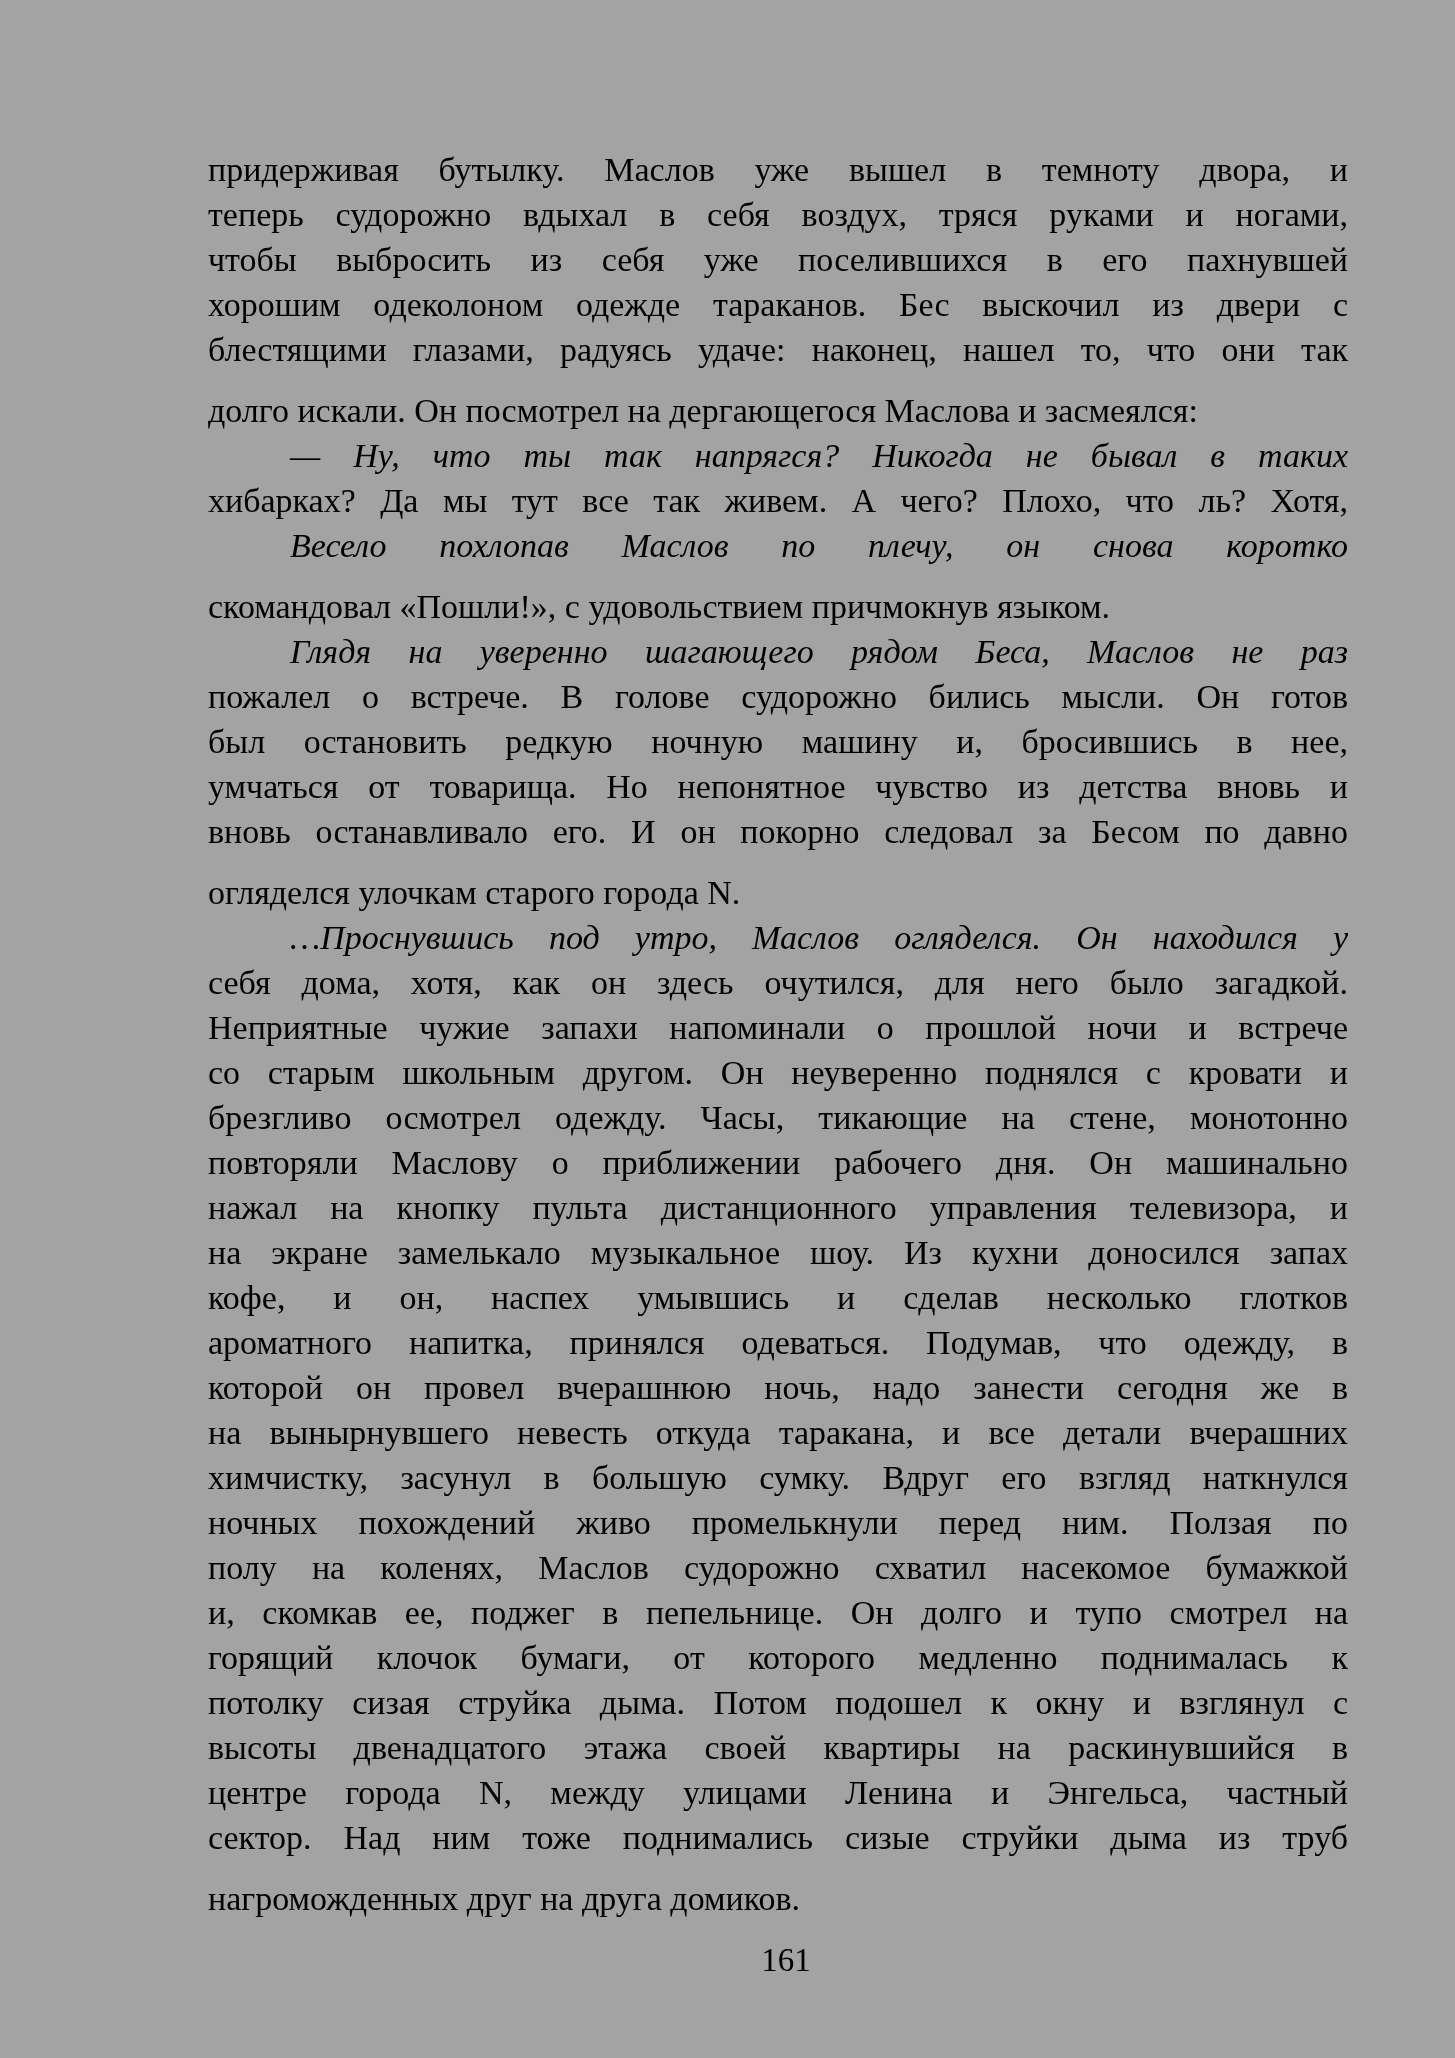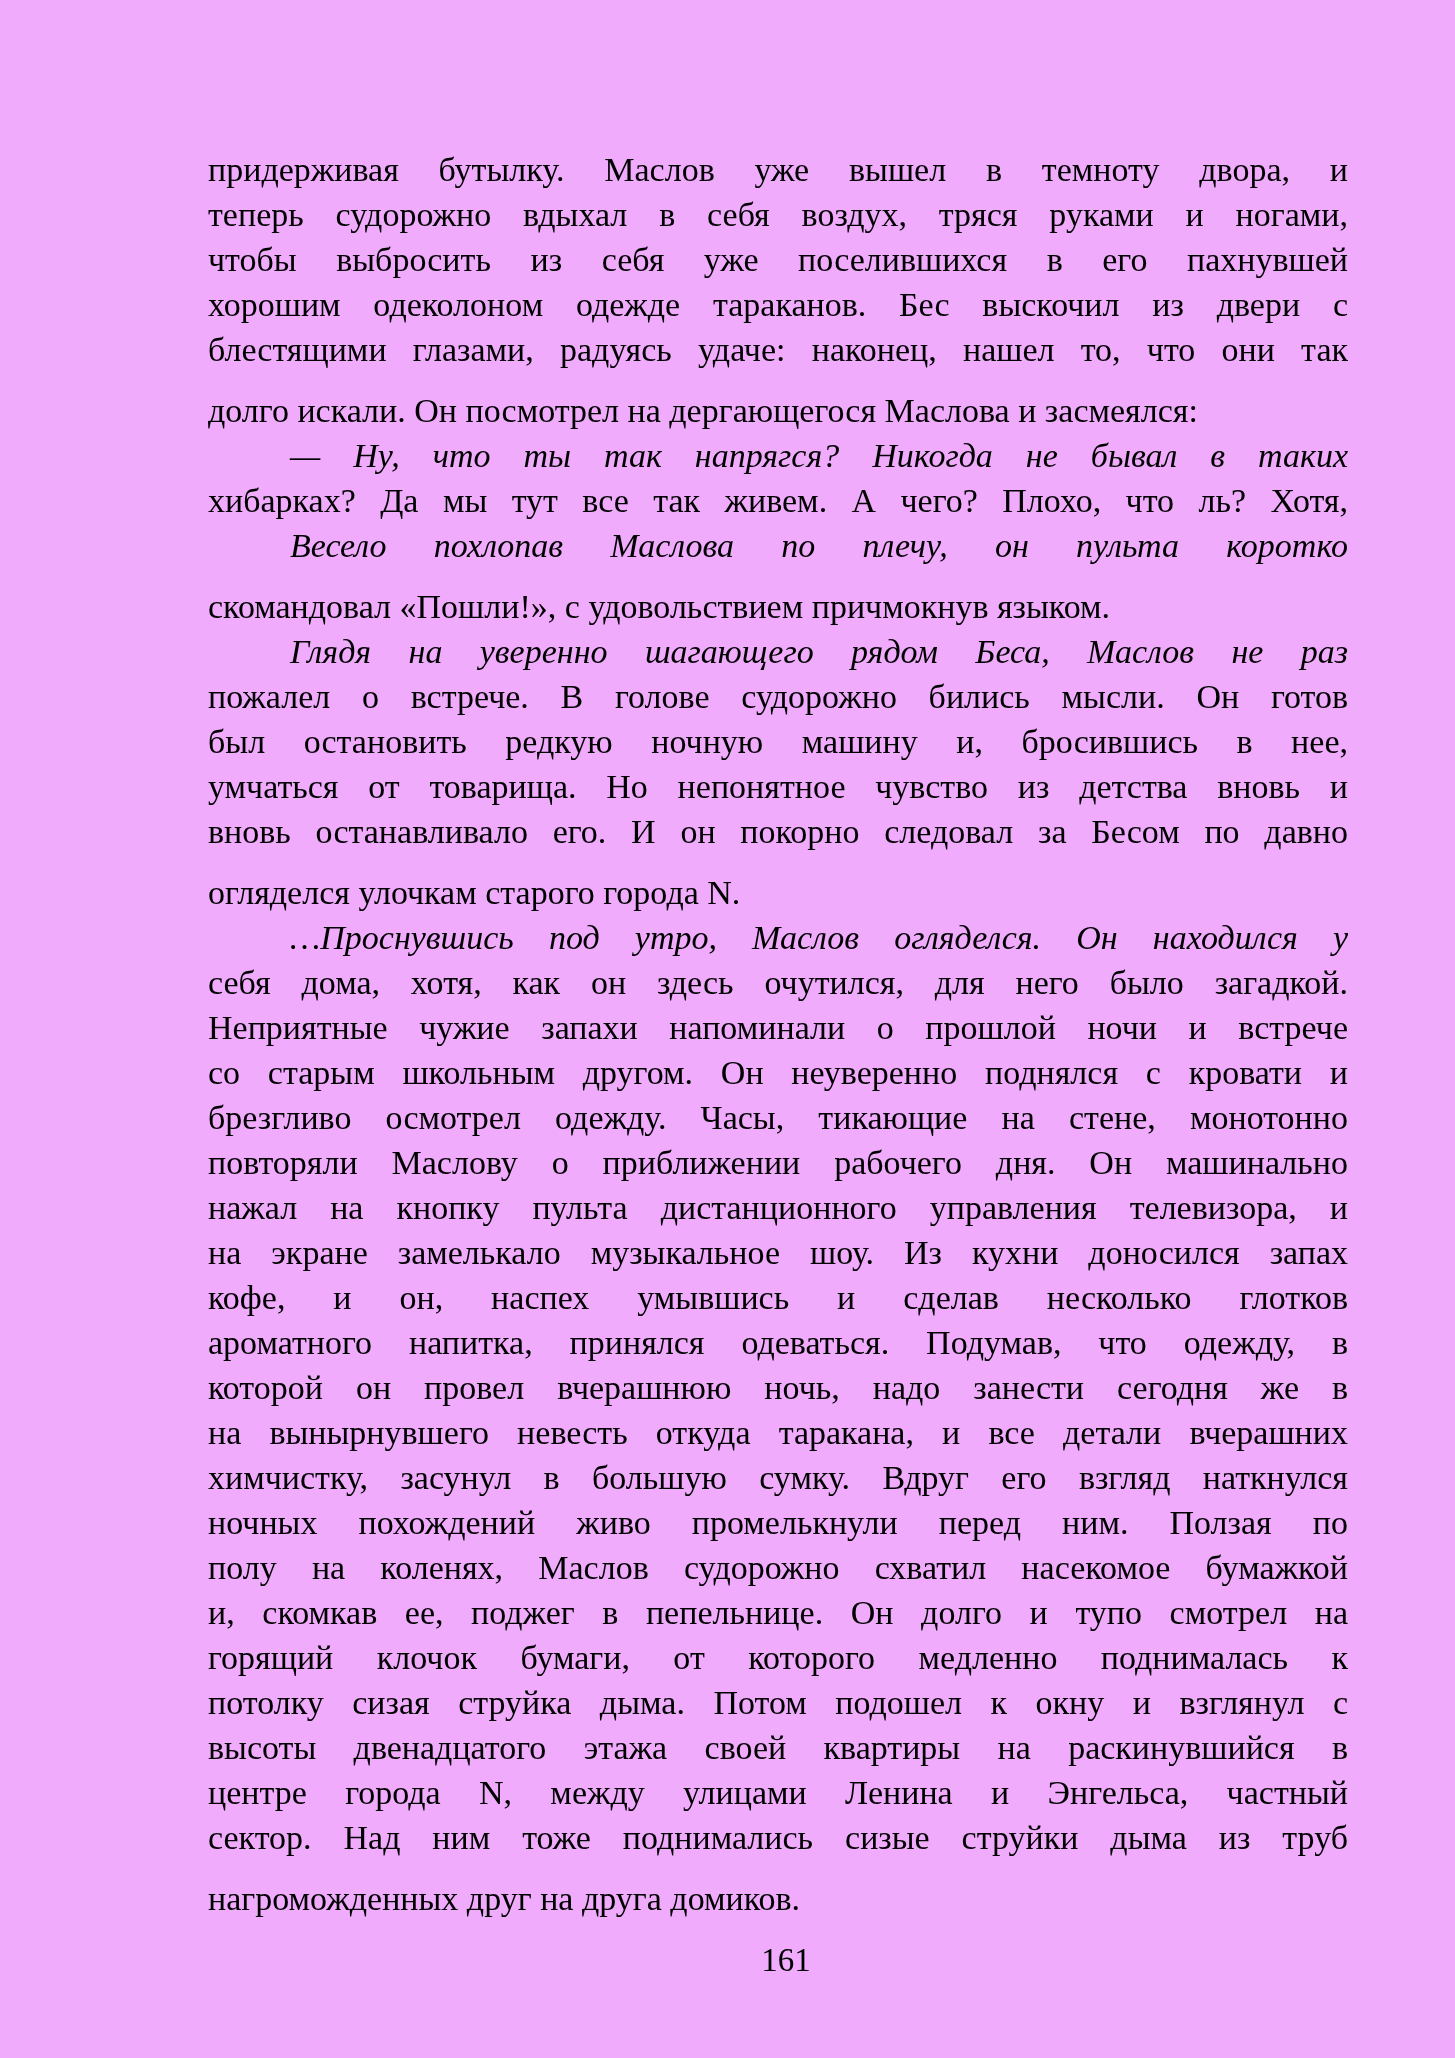--- a/index.html
+++ b/index.html
@@ -4,21 +4,21 @@
 <style>
   html, body {
     margin: 0;
     padding: 0;
     background: #ffffff;
   }
   .page {
     position: relative;
     width: 1455px;
     height: 2058px;
-    background: #f0abfc;
+    background: #a3a3a3;
     color: #000000;
     font-family: "Liberation Serif", "DejaVu Serif", serif;
     overflow: hidden;
   }
   .text-block {
     position: absolute;
     left: 208px;
     top: 147px;
     width: 1140px;
     font-size: 34px;
@@ -54,21 +54,21 @@
 <div class="page">
   <div class="text-block">
       <div class="line">придерживая бутылку. Маслов уже вышел в темноту двора, и</div>
       <div class="line">теперь судорожно вдыхал в себя воздух, тряся руками и ногами,</div>
       <div class="line">чтобы выбросить из себя уже поселившихся в его пахнувшей</div>
       <div class="line">хорошим одеколоном одежде тараканов. Бес выскочил из двери с</div>
       <div class="line">блестящими глазами, радуясь удаче: наконец, нашел то, что они так</div>
       <div class="line para-end">долго искали. Он посмотрел на дергающегося Маслова и засмеялся:</div>
       <div class="line indent">— Ну, что ты так напрягся? Никогда не бывал в таких</div>
       <div class="line">хибарках? Да мы тут все так живем. А чего? Плохо, что ль? Хотя,</div>
-      <div class="line indent">Весело похлопав Маслова по плечу, он пульта коротко</div>
+      <div class="line indent">Весело похлопав Маслов по плечу, он снова коротко</div>
       <div class="line para-end">скомандовал «Пошли!», с удовольствием причмокнув языком.</div>
       <div class="line indent">Глядя на уверенно шагающего рядом Беса, Маслов не раз</div>
       <div class="line">пожалел о встрече. В голове судорожно бились мысли. Он готов</div>
       <div class="line">был остановить редкую ночную машину и, бросившись в нее,</div>
       <div class="line">умчаться от товарища. Но непонятное чувство из детства вновь и</div>
       <div class="line">вновь останавливало его. И он покорно следовал за Бесом по давно</div>
       <div class="line para-end">огляделся улочкам старого города N.</div>
       <div class="line indent">…Проснувшись под утро, Маслов огляделся. Он находился у</div>
       <div class="line">себя дома, хотя, как он здесь очутился, для него было загадкой.</div>
       <div class="line">Неприятные чужие запахи напоминали о прошлой ночи и встрече</div>

